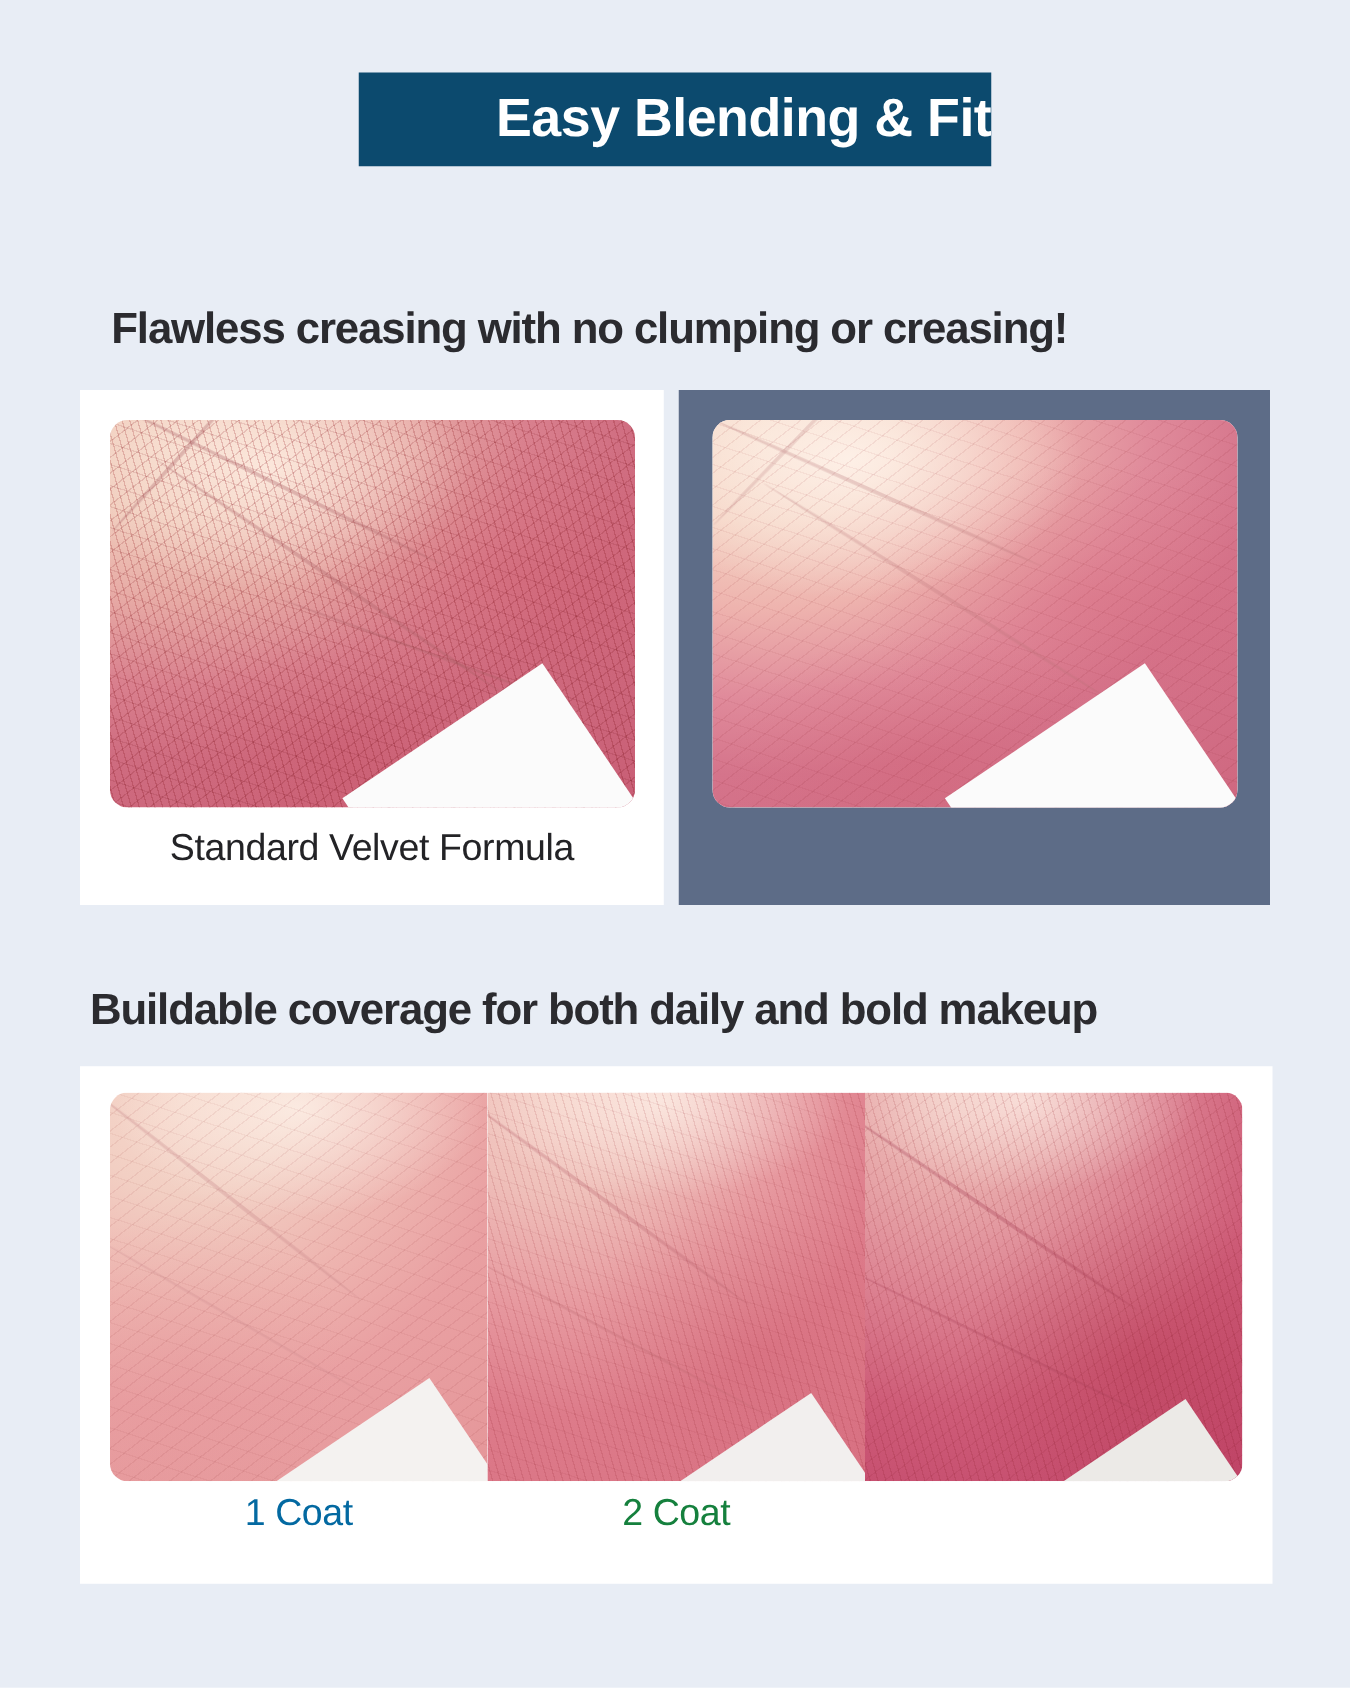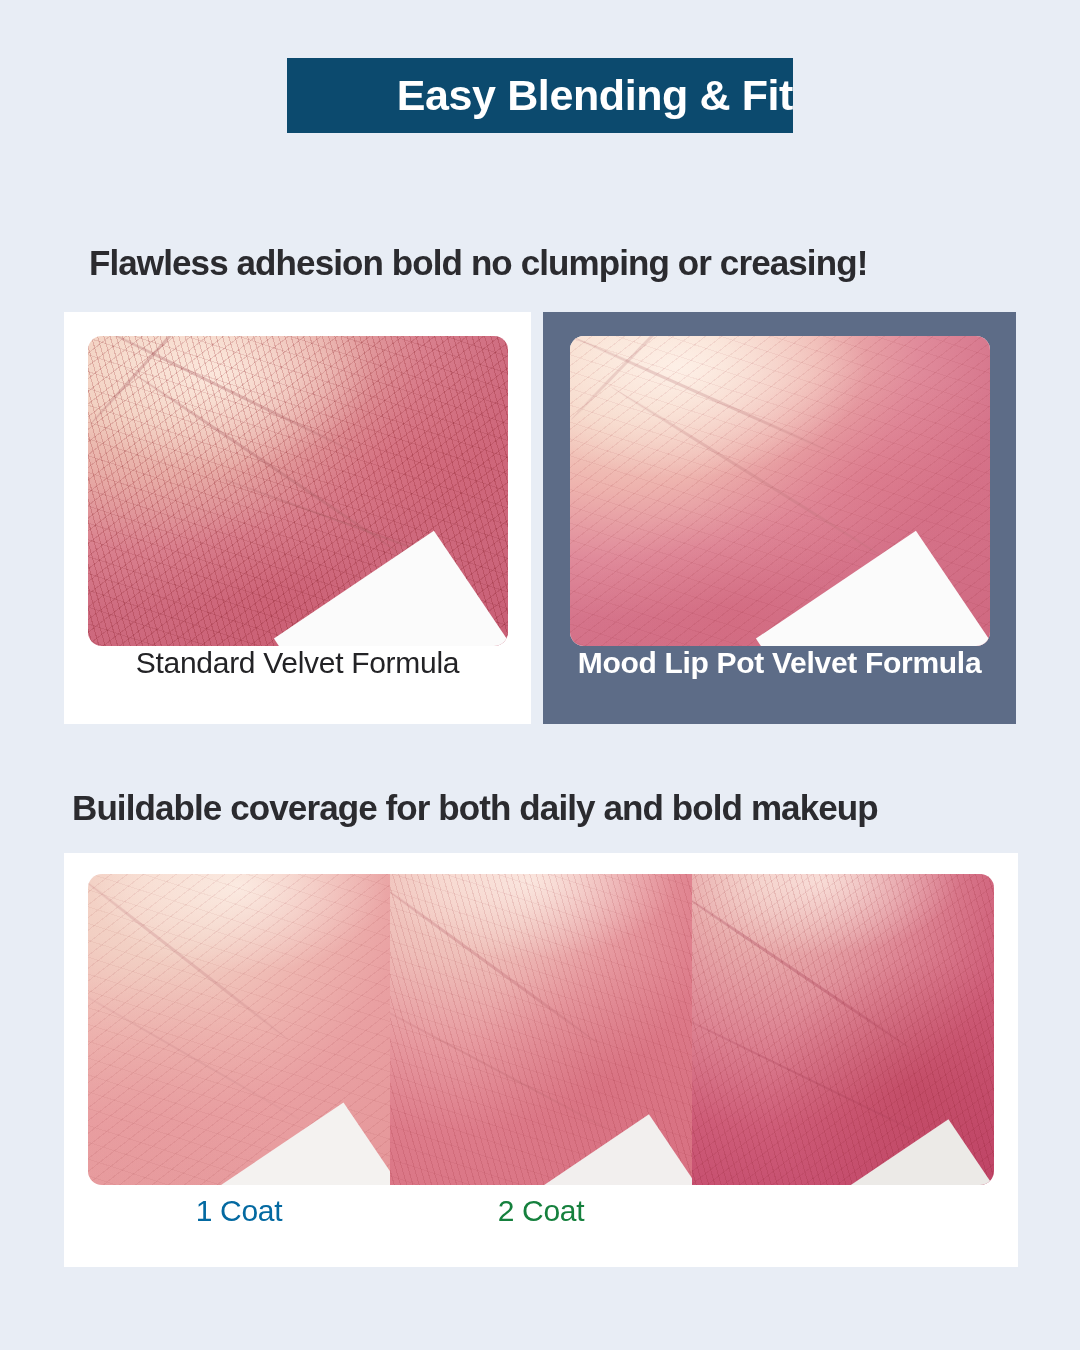--- a/index.html
+++ b/index.html
@@ -80,20 +80,21 @@
     margin-top: 24px;
     width: 420px;
     height: 310px;
     border-radius: 14px;
     overflow: hidden;
     position: relative;
     background: #ffffff;
   }
 
   .card-caption {
+    margin-top: 16px;
     font-size: 30px;
     line-height: 1.1;
     letter-spacing: -0.3px;
     white-space: nowrap;
   }
   .compare-card.standard .card-caption {
     color: #232326;
     font-weight: normal;
   }
   .compare-card.mood .card-caption {
@@ -206,21 +207,21 @@
     inset: 0;
   }
 </style>
 </head>
 <body>
 
 <div class="title-banner">
   <span class="title-banner-text">Easy Blending &amp; Fit</span>
 </div>
 
-<div class="section-heading" id="heading-adhesion">Flawless adhesion bold no clumping or creasing!</div>
+<div class="section-heading" id="heading-adhesion">Flawless creasing with no clumping or creasing!</div>
 
 <div class="comparison-row">
 
   <div class="compare-card standard">
     <div class="swatch-frame">
       <div class="skin">
         <div class="skin-base" style="background:
             radial-gradient(130% 120% at 12% 6%, #f3d4c4 0%, #f0cbbb 16%, #e7aaa5 34%, #d9808e 52%, #cf6c80 68%, #c95f76 100%);">
         </div>
         <div class="bloom" style="background:
@@ -253,21 +254,20 @@
             radial-gradient(52% 50% at 40% 90%, rgba(207,92,110,0.26) 0%, rgba(207,92,110,0) 72%);">
         </div>
         <div class="creases b" style="opacity:0.5;"></div>
         <div class="creases c" style="opacity:0.45;"></div>
         <div class="palmline" style="left:-4%; top:18%; width:70%; height:3px; transform:rotate(24deg); background:rgba(178,110,112,0.26);"></div>
         <div class="palmline" style="left:4%; top:44%; width:78%; height:3px; transform:rotate(32deg); background:rgba(178,110,112,0.24);"></div>
         <div class="palmline" style="left:-6%; top:6%; width:42%; height:3px; transform:rotate(-46deg); background:rgba(178,110,112,0.22);"></div>
         <div class="corner-wedge"></div>
       </div>
     </div>
-    <div class="card-caption">Mood Lip Pot Velvet Formula</div>
   </div>
 
 </div>
 
 <div class="section-heading" id="heading-buildable">Buildable coverage for both daily and bold makeup</div>
 
 <div class="buildable-card">
 
   <div class="coat-strip">
 

